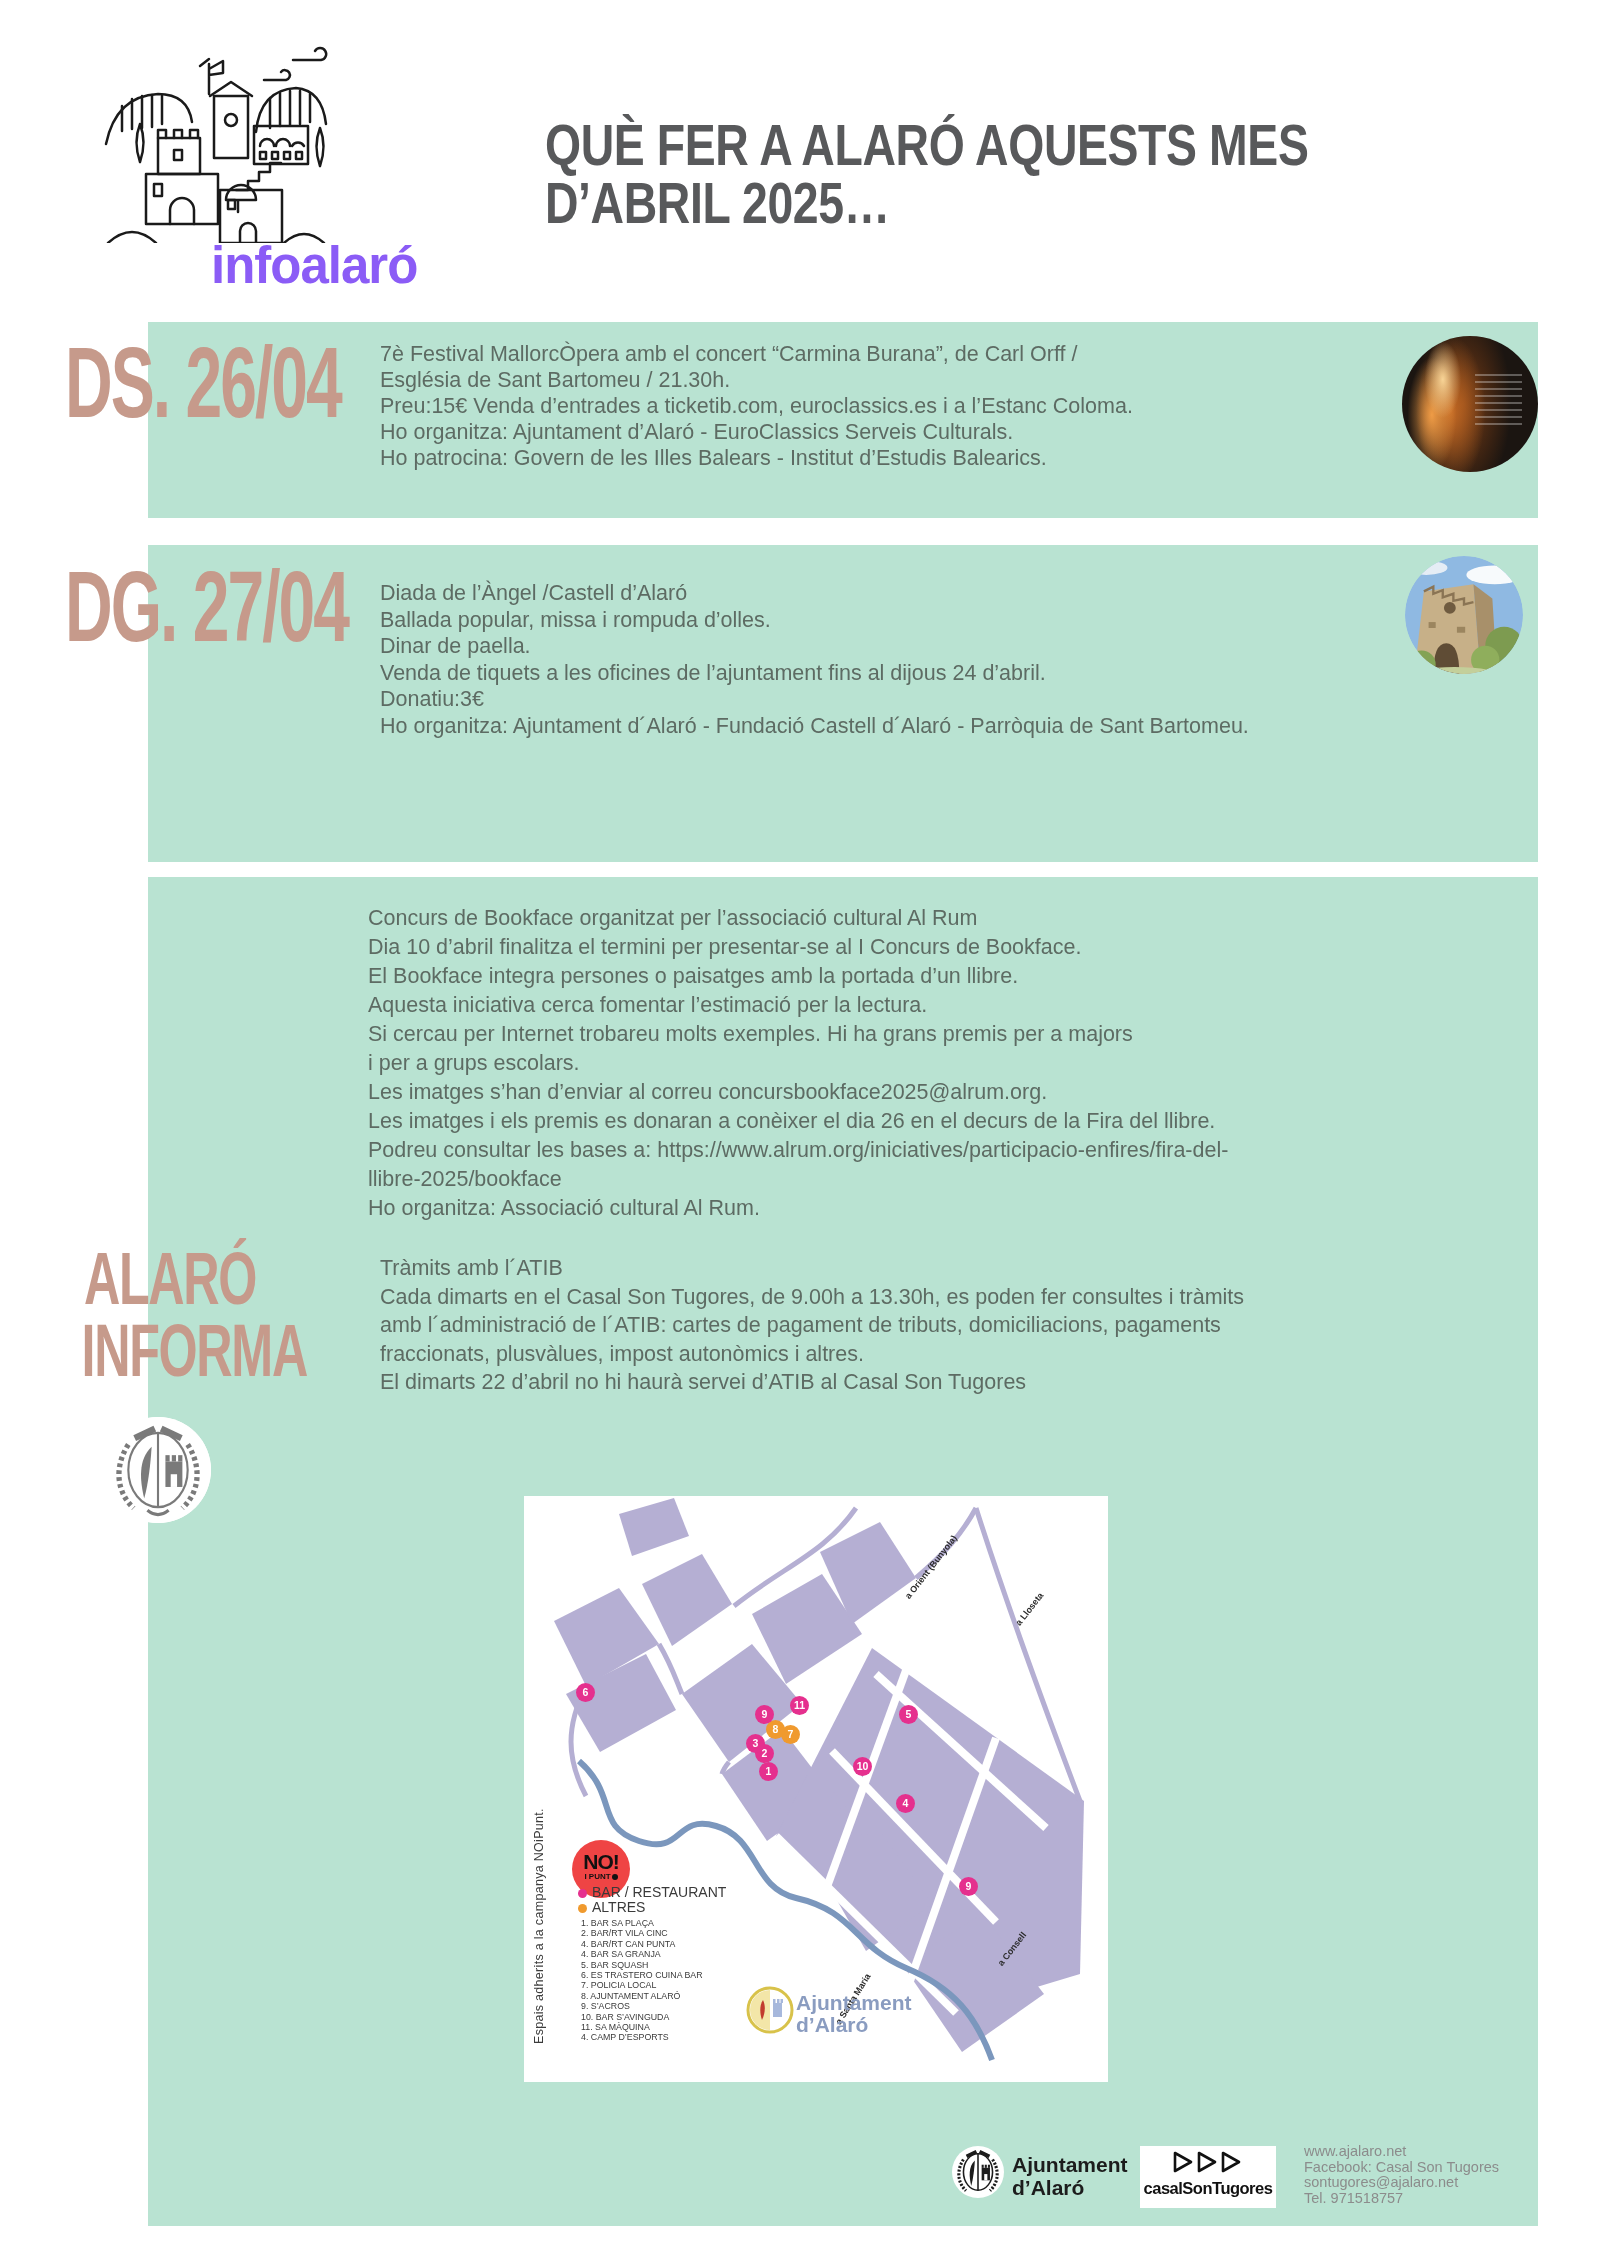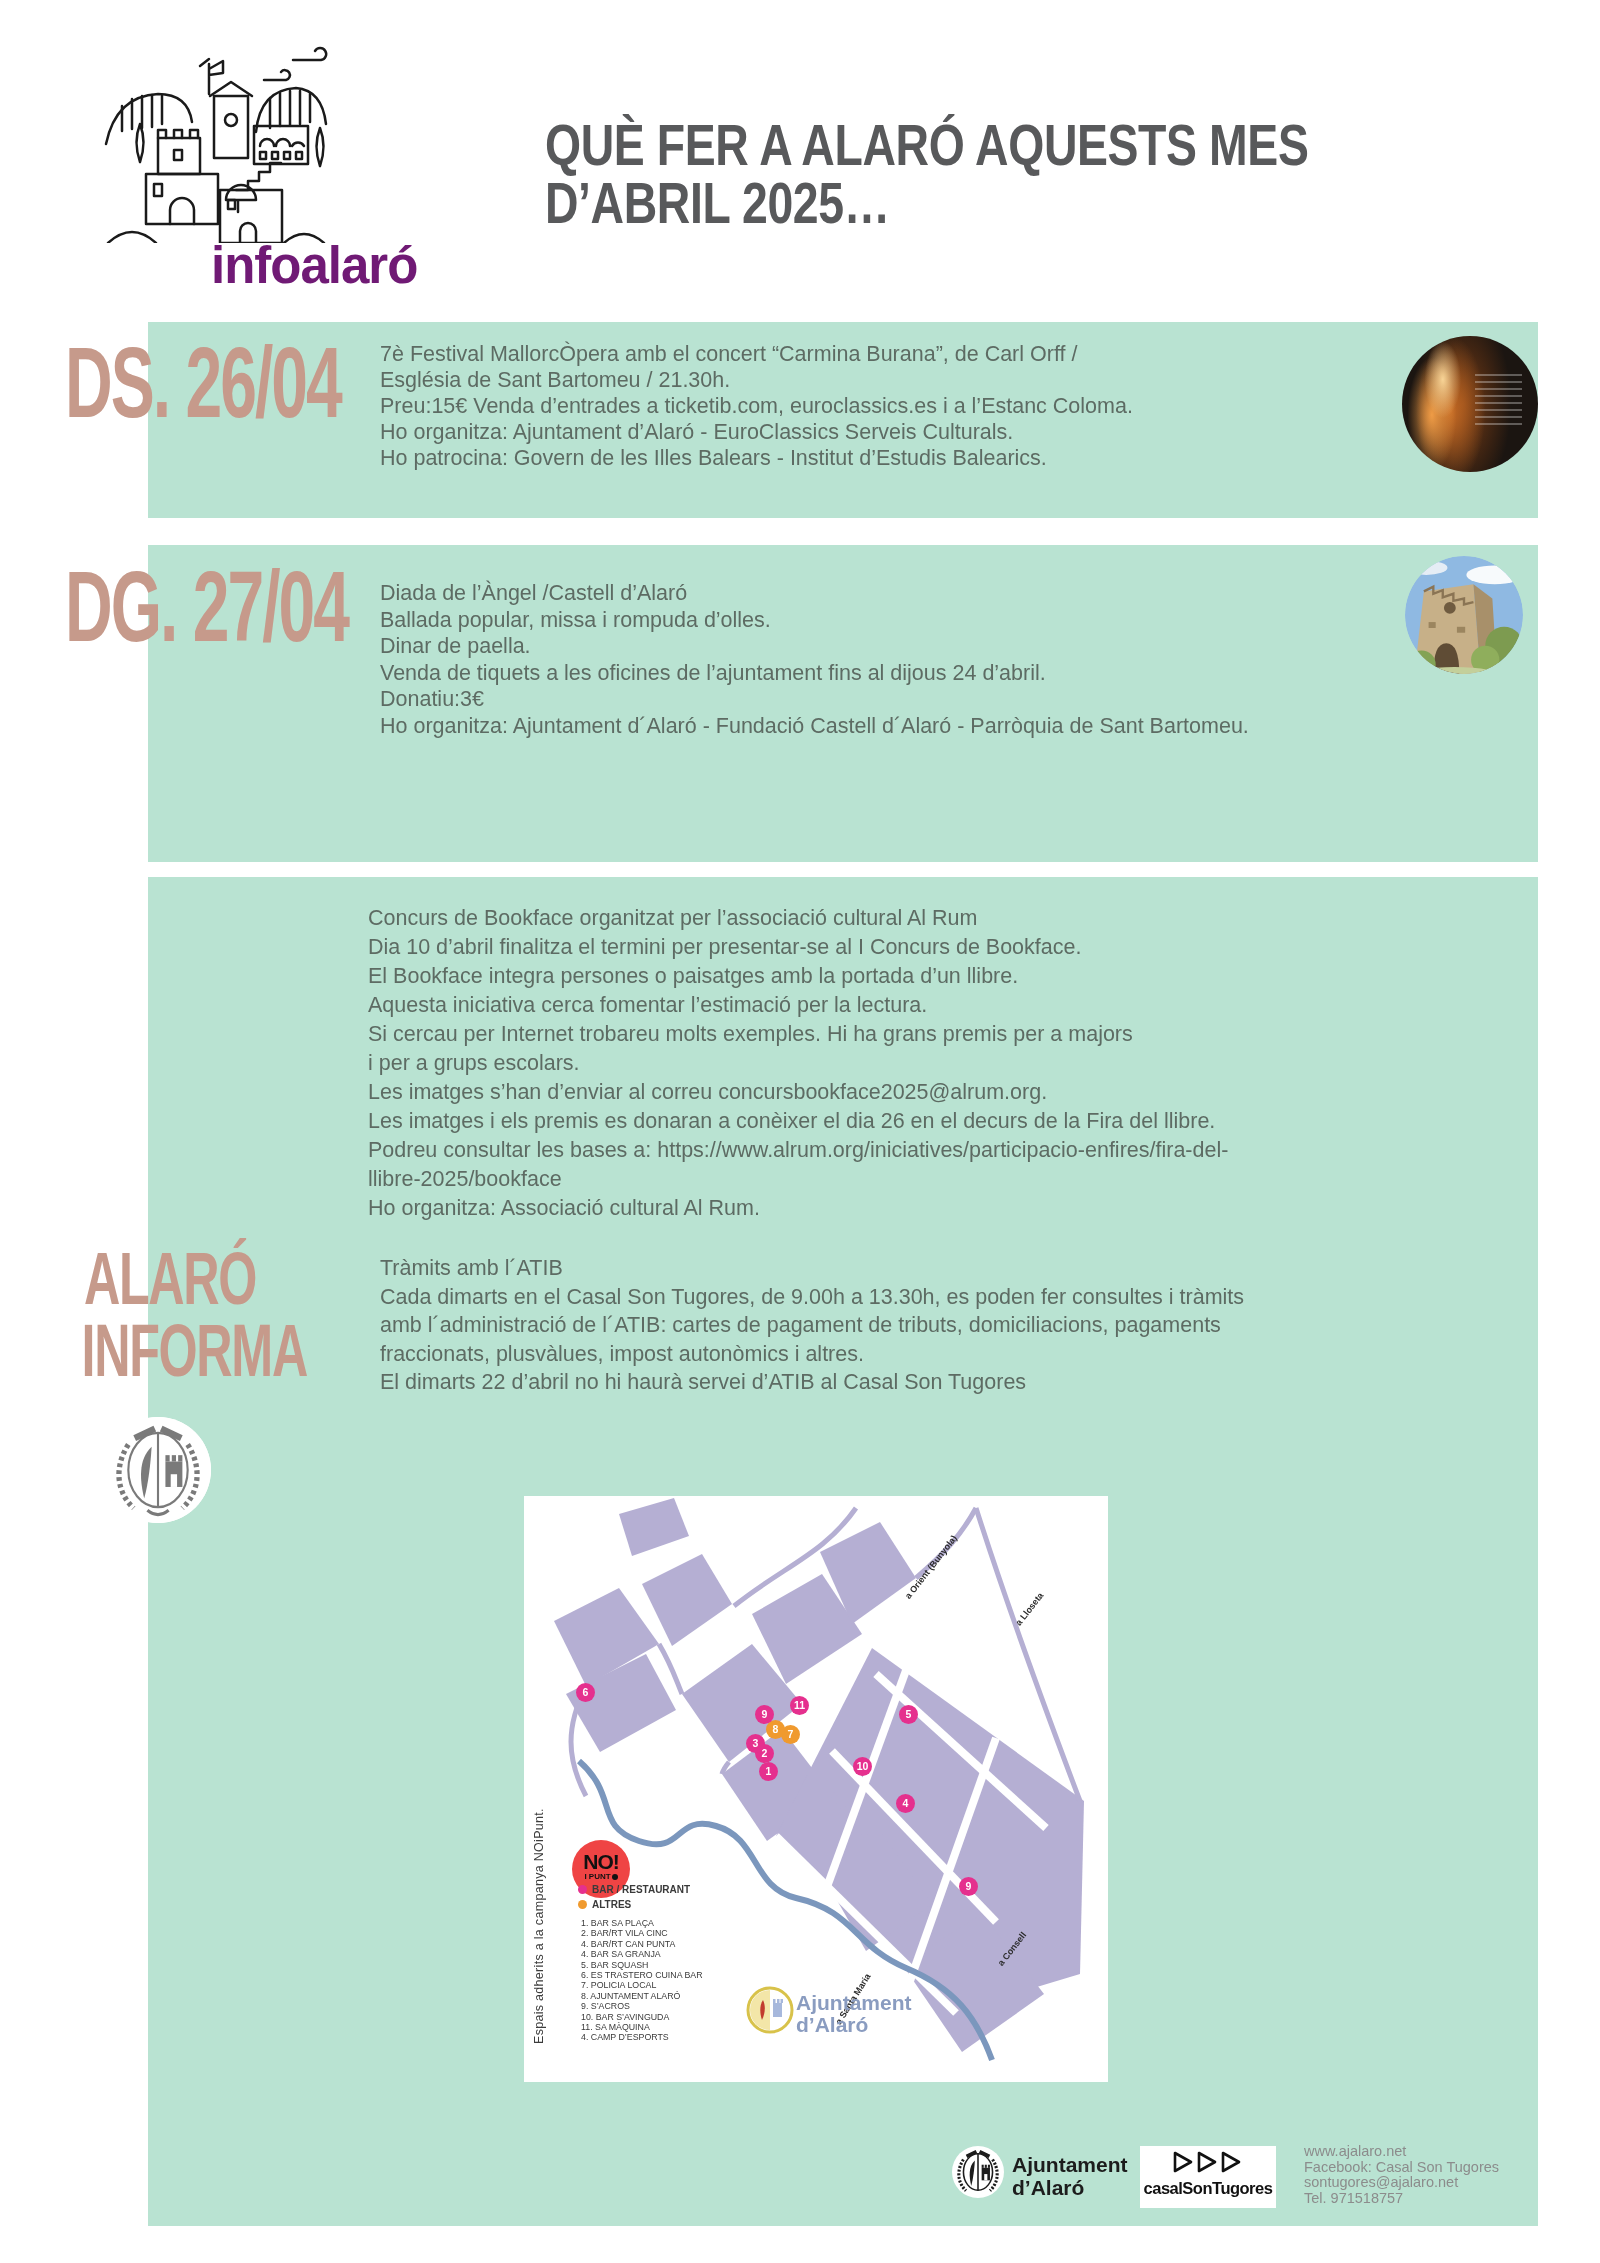--- a/index.html
+++ b/index.html
@@ -3,21 +3,21 @@
 <meta charset="utf-8">
 <style>
   html,body{margin:0;padding:0;background:#e9e9e9;}
   .page{position:relative;width:1600px;height:2263px;background:#ffffff;margin:0 auto;
         font-family:"Liberation Sans",sans-serif;overflow:hidden;}
   .green-block{position:absolute;left:148px;width:1390px;background:#b9e3d2;}
   .date{position:absolute;font-weight:700;color:#c69a8b;font-size:100px;line-height:1;
         letter-spacing:-3px;white-space:nowrap;transform:scale(.66,1);transform-origin:0 0;}
   .title{position:absolute;left:545px;top:116px;font-size:58px;line-height:58px;font-weight:700;
          color:#58595b;letter-spacing:-.5px;transform:scale(.8,1);transform-origin:0 0;white-space:pre-line;}
-  .wordmark{position:absolute;left:211px;top:236px;font-size:51px;font-weight:700;color:#701a75;letter-spacing:-1px;}
+  .wordmark{position:absolute;left:211px;top:236px;font-size:51px;font-weight:700;color:#8b5cf6;letter-spacing:-1px;}
   .body{position:absolute;white-space:pre-line;color:#5d6b63;font-size:21.5px;line-height:26px;}
   .body.loose{line-height:29px;}
   .body.atib{line-height:28.5px;}
   .circle{position:absolute;border-radius:50%;overflow:hidden;}
   .informa{position:absolute;left:40px;top:1243px;width:260px;text-align:center;font-weight:700;
            color:#c69a8b;font-size:74px;line-height:72px;transform:scale(.68,1);transform-origin:50% 0;
            letter-spacing:-2px;}
   .crest-wrap{position:absolute;background:#fff;border-radius:50%;}
   
   .poster{background:
@@ -30,21 +30,21 @@
      background:repeating-linear-gradient(#0000 0 5px, rgba(255,255,255,.38) 5px 7px);opacity:.8;}
   
   .mapbox{position:absolute;left:524px;top:1496px;width:584px;height:586px;background:#fff;}
   .side-label{position:absolute;left:8px;top:238px;height:310px;writing-mode:vertical-rl;
       transform:rotate(180deg);font-size:12.5px;color:#3c3c3c;letter-spacing:.3px;}
   .no-circle{position:absolute;left:48px;top:344px;width:58px;height:58px;border-radius:50%;
       background:#ef4444;color:#111;text-align:center;}
   .no-circle .no{font-size:21px;font-weight:700;letter-spacing:-1px;line-height:20px;margin-top:12px;}
   .no-circle .punt{font-size:8px;font-weight:700;line-height:9px;}
   .no-circle .dot{display:inline-block;width:6px;height:6px;background:#111;border-radius:50%;vertical-align:middle;margin-left:1px;}
-  .legend-row{position:absolute;font-size:10px;font-weight:700;color:#3a3a3a;white-space:nowrap;}
+  .legend-row{position:absolute;font-size:14px;font-weight:400;color:#3a3a3a;white-space:nowrap;}
   .ldot{display:inline-block;width:9px;height:9px;border-radius:50%;vertical-align:-1px;margin-right:5px;}
   .places{position:absolute;left:57px;top:422px;font-size:8.8px;line-height:10.4px;color:#3a3a3a;white-space:nowrap;}
   .marker{position:absolute;width:19px;height:19px;border-radius:50%;color:#fff;font-size:10.5px;font-weight:700;
       text-align:center;line-height:19px;}
   .marker.bar{background:#e5308e;}
   .marker.altres{background:#f09a2e;}
   .roadlbl{position:absolute;font-size:9px;font-weight:700;color:#2c2c2c;white-space:nowrap;}
   .aj-map-text{position:absolute;left:272px;top:496px;font-size:21px;font-weight:700;color:#8a9cc0;line-height:22px;white-space:pre-line;}
   
   .alrum{background:#fff;text-align:center;}

